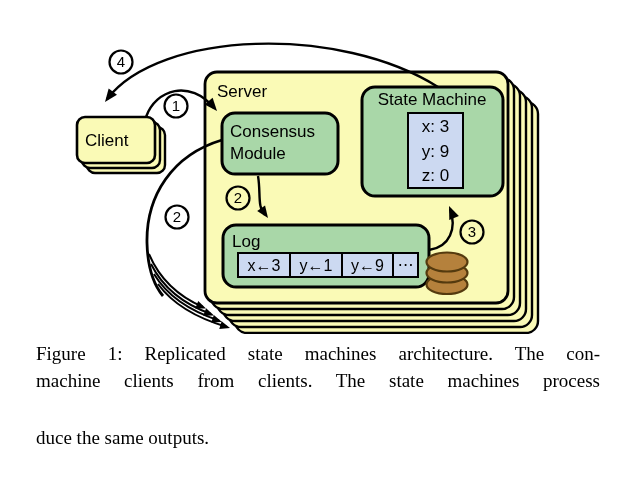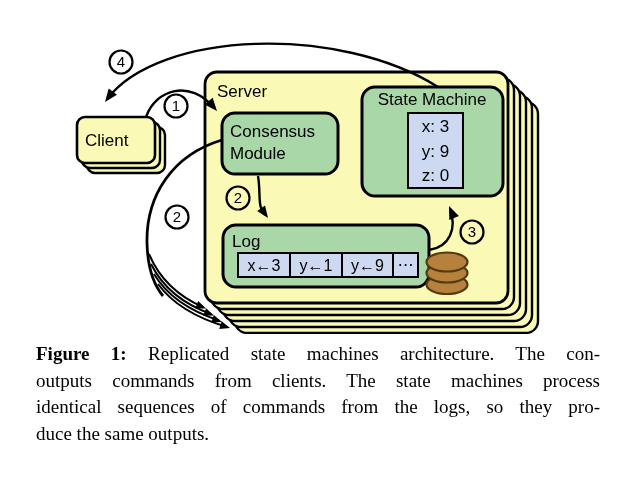--- a/index.html
+++ b/index.html
@@ -12,22 +12,22 @@
   .badge-num{font-size:15px;}
   .fill-yellow{fill:#fafab6;}
   .fill-green{fill:#a9d7a8;}
   .fill-blue{fill:#ccd9f1;}
   .ol{stroke:#000;}
   .arrow{fill:none;stroke:#000;}
   #caption{position:absolute;left:36px;top:341px;width:564px;
            font-family:"Liberation Serif","DejaVu Serif",serif;
            font-size:19px;line-height:26.5px;color:#000;}
   .cap-line{text-align:justify;text-align-last:justify;white-space:normal;}
-  .cap-line.last{text-align-last:left;}
-  .cap-bold{font-weight:bold;}
+  .cap-line.last{text-align-last:left;margin-top:31px;}
+  .cap-bold{font-weight:normal;}
 </style>
 </head>
 <body>
 
 <svg id="diagram" width="627" height="334" viewBox="0 0 627 334">
 
   <g>
     <rect class="fill-yellow ol" x="235" y="102" width="303" height="231" rx="12" stroke-width="2.4"></rect>
     <rect class="fill-yellow ol" x="229" y="96" width="303" height="231" rx="12" stroke-width="2.4"></rect>
     <rect class="fill-yellow ol" x="223" y="90" width="303" height="231" rx="12" stroke-width="2.4"></rect>
@@ -116,16 +116,15 @@
     <text class="badge-num" x="238" y="203.3" text-anchor="middle">2</text>
   </g>
   <g>
     <circle cx="472" cy="232" r="11.5" fill="#fafab6" stroke="#000" stroke-width="2.2"></circle>
     <text class="badge-num" x="472" y="237.3" text-anchor="middle">3</text>
   </g>
 </svg>
 
 <div id="caption">
   <div class="cap-line"><span class="cap-bold">Figure 1:</span> <span>Replicated state machines architecture. The con-</span></div>
-  <div class="cap-line">outputs commands from clients. The state machines process</div>
-  <div class="cap-line">identical sequences of commands from the logs, so they pro-</div>
+  <div class="cap-line">machine clients from clients. The state machines process</div>
   <div class="cap-line last">duce the same outputs.</div>
 </div>
 
 </body></html>

